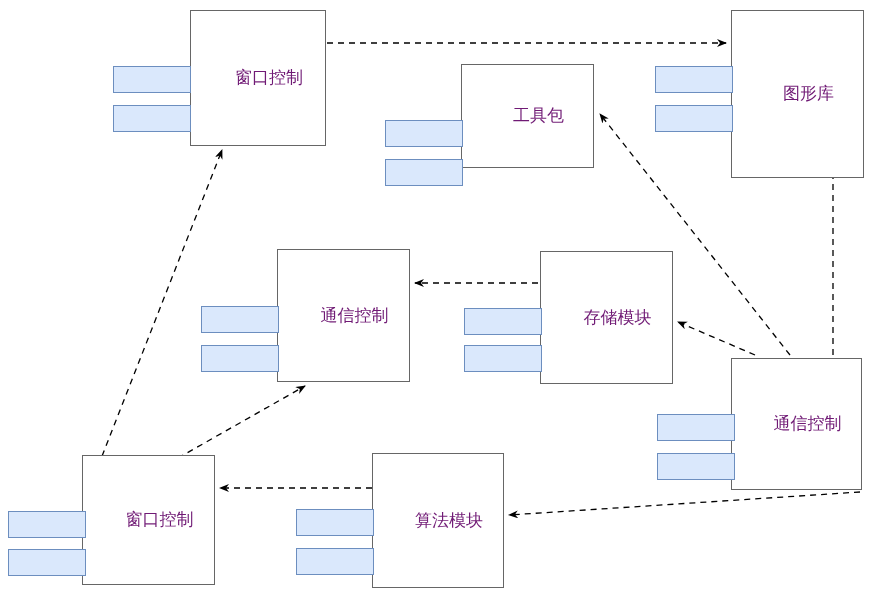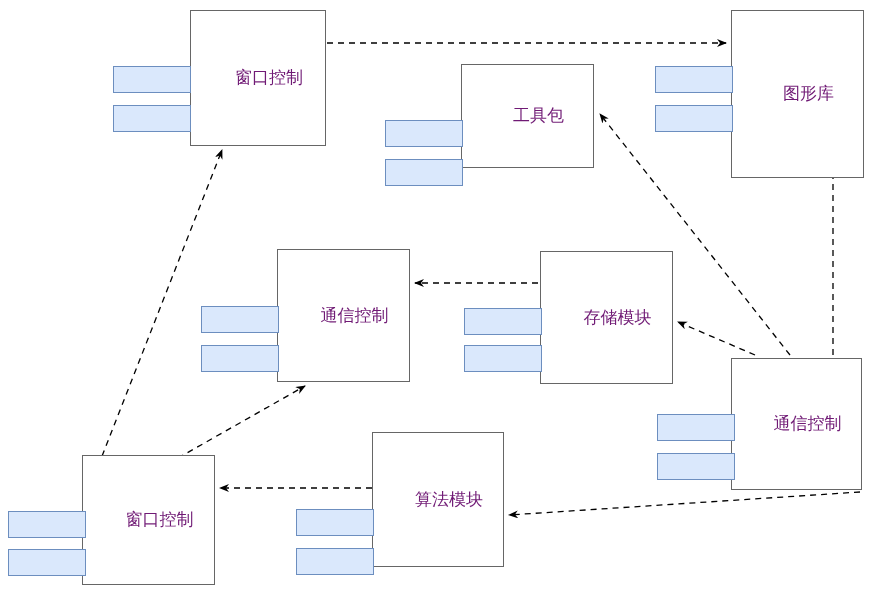--- a/index.html
+++ b/index.html
@@ -107,20 +107,20 @@
       <div class="component" style="left: 731px; top: 358px; width: 131px; height: 132px;">
         <div class="component-label">通信控制</div>
       </div>
       <div class="port" style="left: 657px; top: 414px;"></div>
       <div class="port" style="left: 657px; top: 453px;"></div>
       <div class="component" style="left: 82px; top: 455px; width: 133px; height: 130px;">
         <div class="component-label">窗口控制</div>
       </div>
       <div class="port" style="left: 8px; top: 511px;"></div>
       <div class="port" style="left: 8px; top: 549px;"></div>
-      <div class="component" style="left: 372px; top: 432px; width: 132px; height: 135px;">
+      <div class="component" style="left: 372px; top: 453px; width: 132px; height: 135px;">
         <div class="component-label">算法模块</div>
       </div>
       <div class="port" style="left: 296px; top: 509px;"></div>
       <div class="port" style="left: 296px; top: 548px;"></div>
     </div>
 
 </div>
 
 </body></html>

